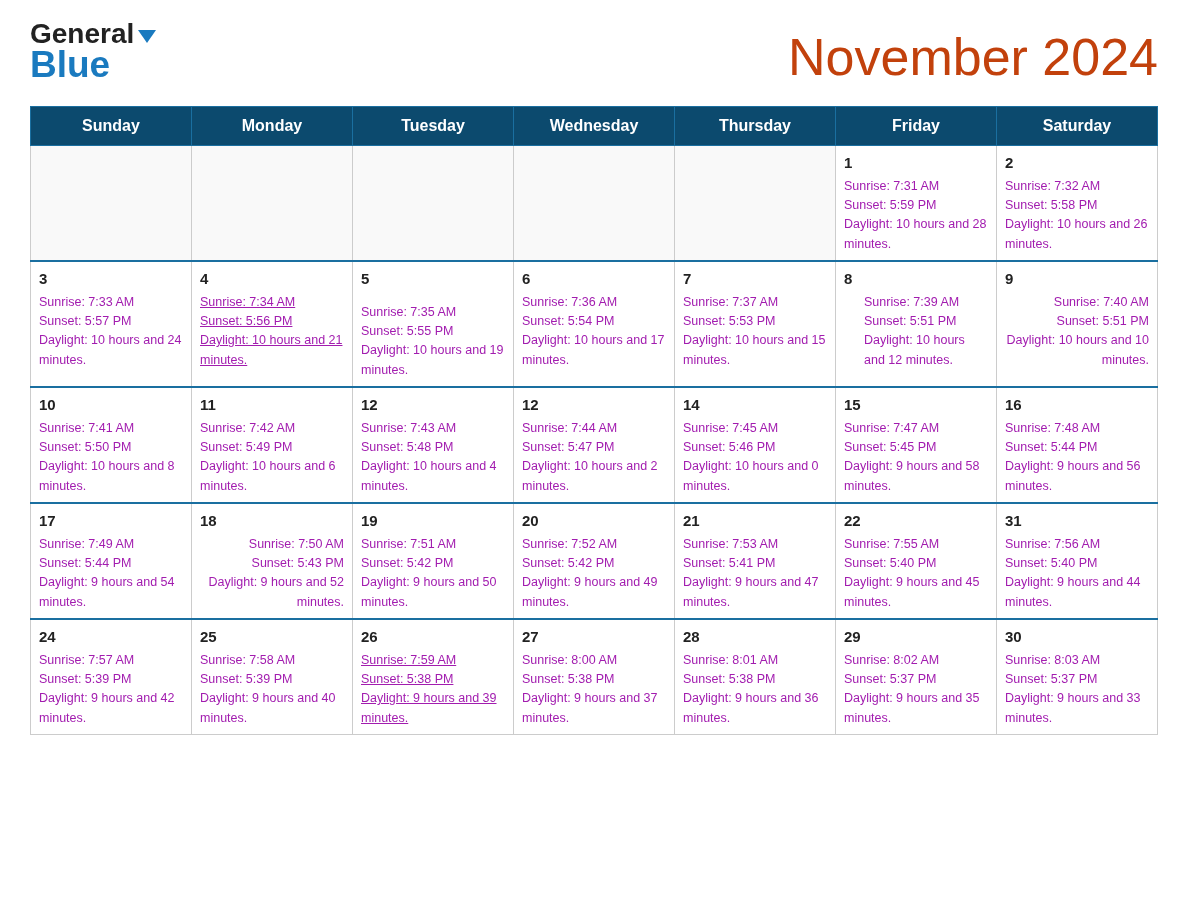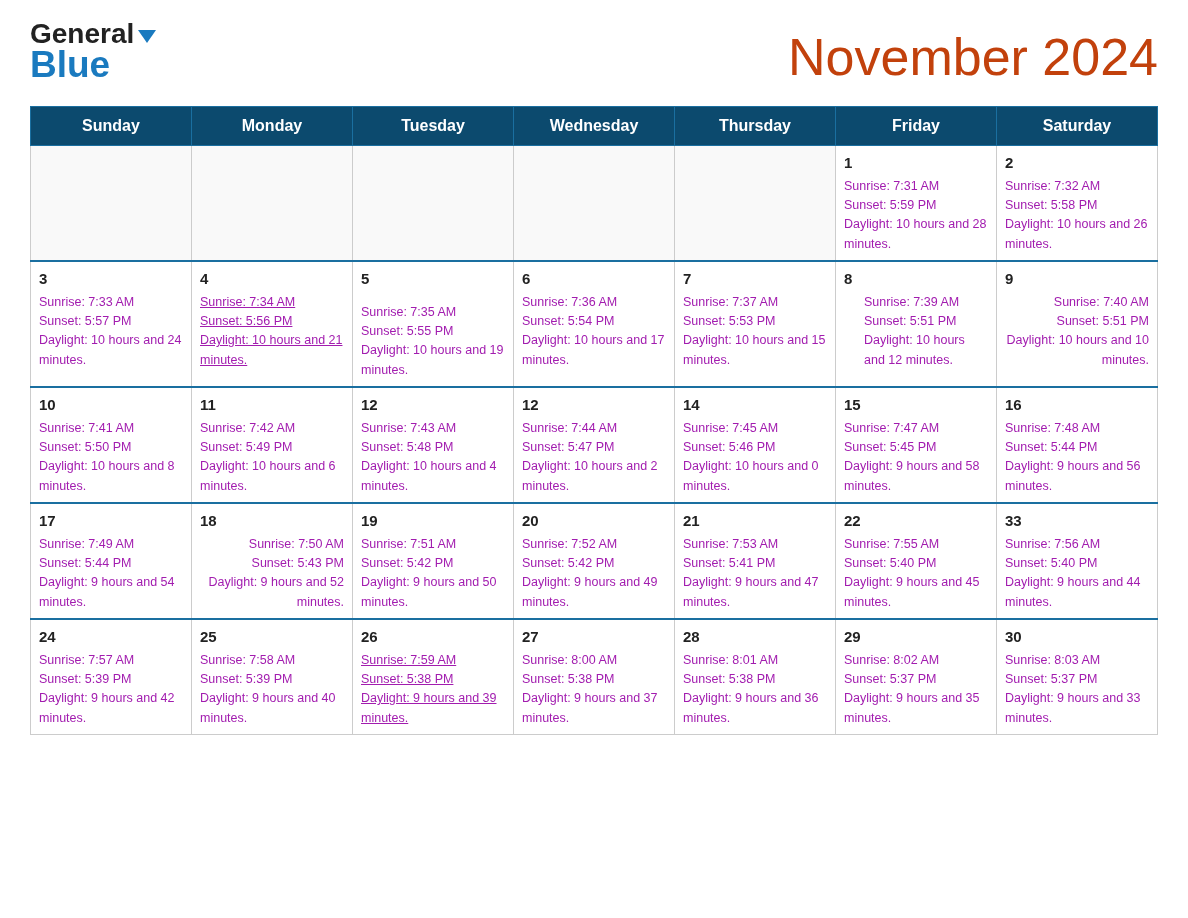--- a/index.html
+++ b/index.html
@@ -256,21 +256,21 @@
 Sunset: 5:41 PM
 Daylight: 9 hours and 47 minutes.</div>
         </td>
         <td>
           <span class="day-number">22</span>
           <div class="day-info" style="white-space: pre-line;">Sunrise: 7:55 AM
 Sunset: 5:40 PM
 Daylight: 9 hours and 45 minutes.</div>
         </td>
         <td>
-          <span class="day-number">33</span>
+          <span class="day-number">31</span>
           <div class="day-info" style="white-space: pre-line;">Sunrise: 7:56 AM
 Sunset: 5:40 PM
 Daylight: 9 hours and 44 minutes.</div>
         </td>
       </tr>
       <tr class="row-divider">
         <td>
           <span class="day-number">24</span>
           <div class="day-info" style="white-space: pre-line;">Sunrise: 7:57 AM
 Sunset: 5:39 PM

